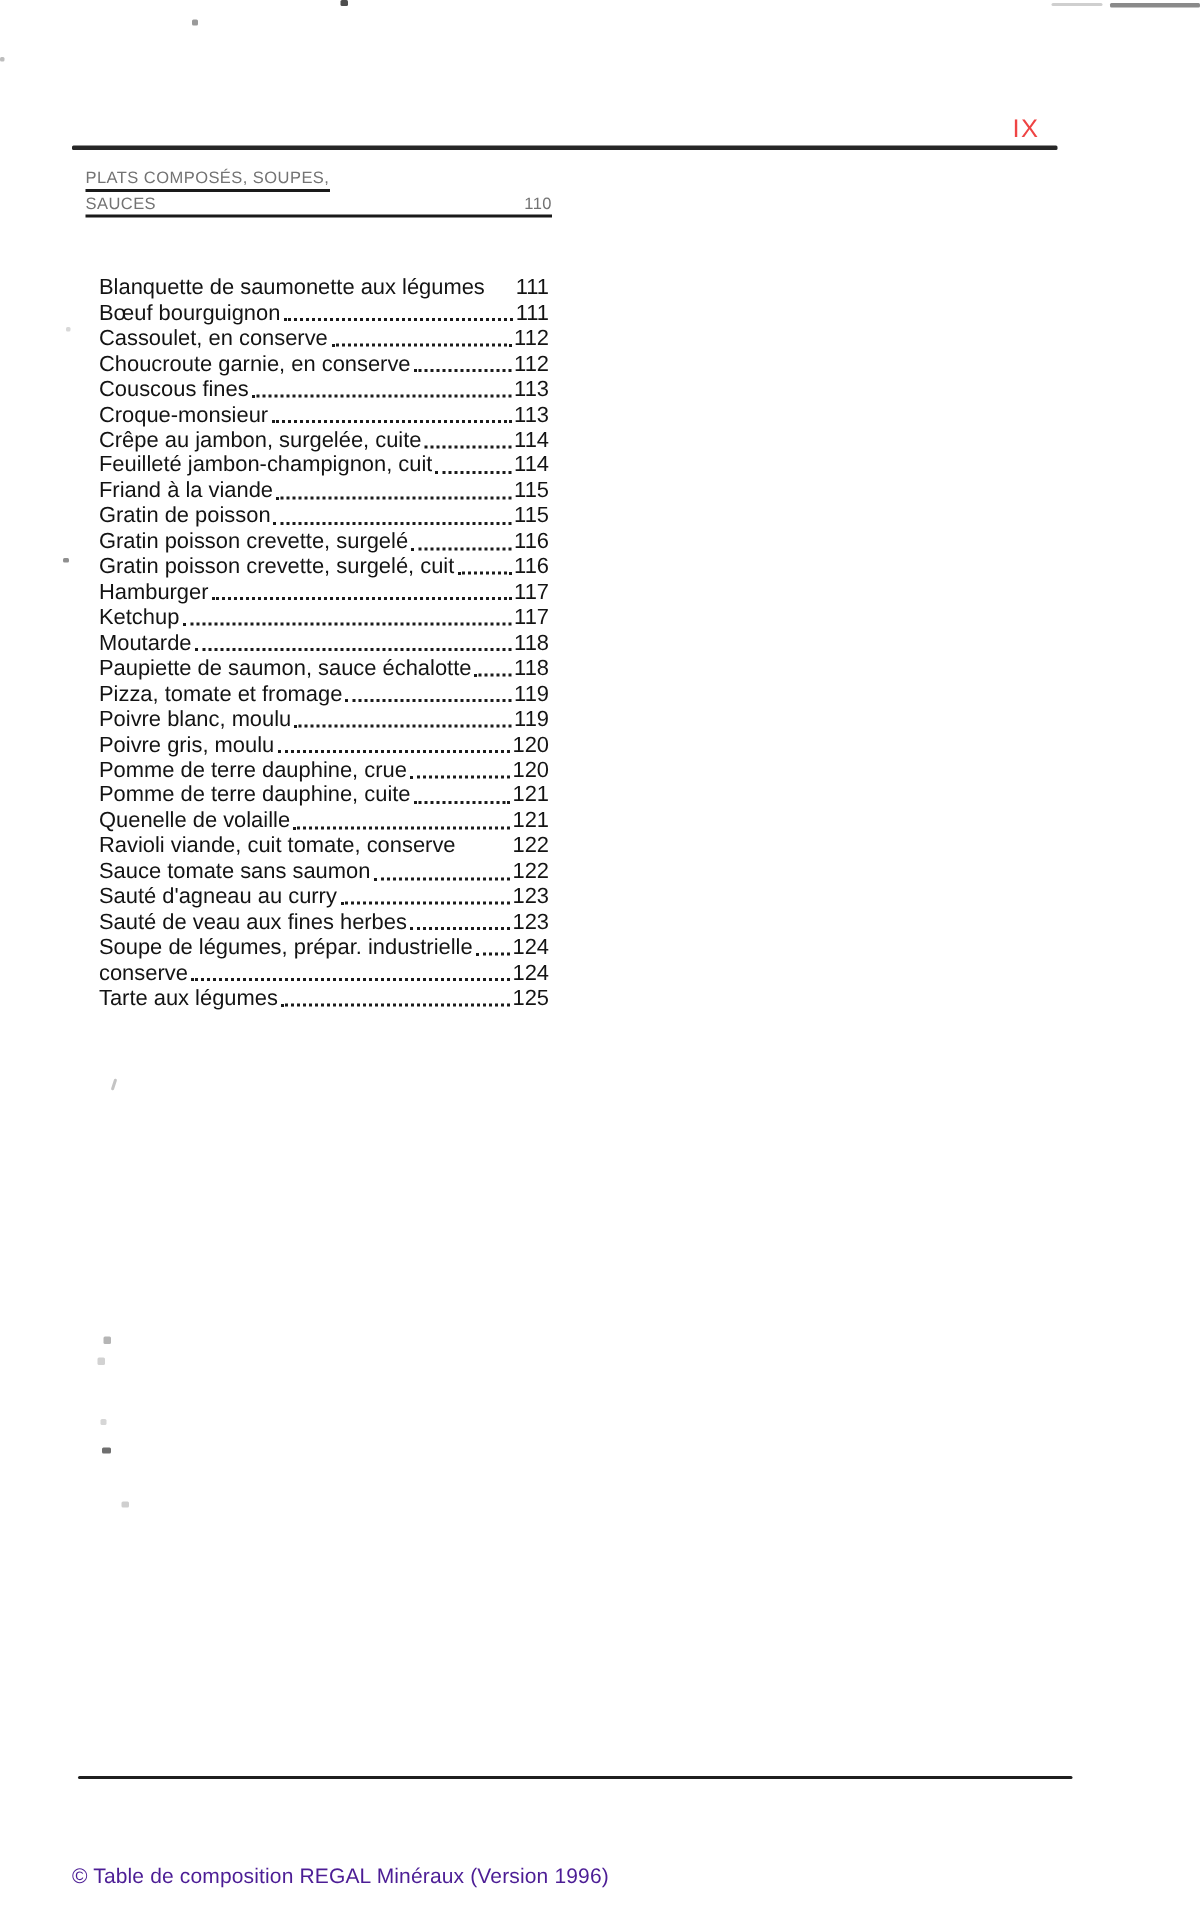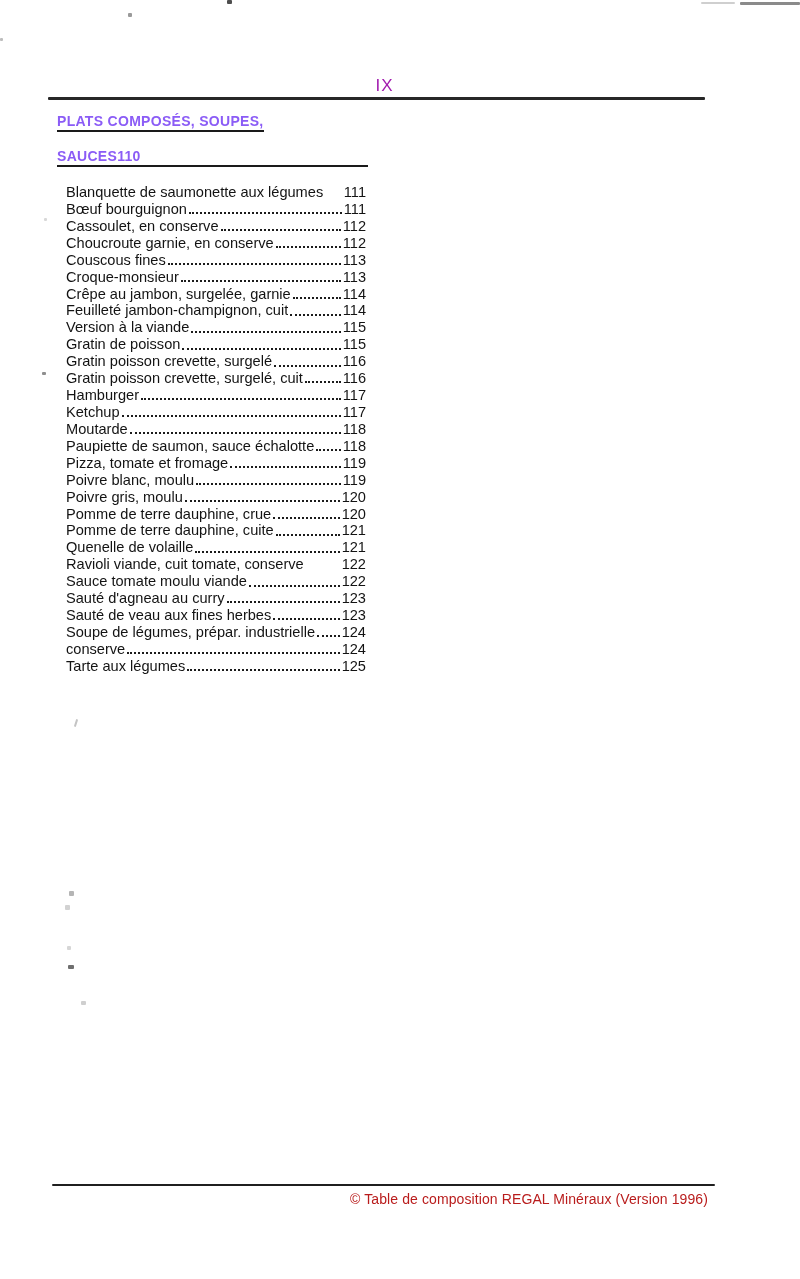--- a/index.html
+++ b/index.html
@@ -2,55 +2,55 @@
 <html><head>
 <meta charset="utf-8">
 <style>
   html,body{margin:0;padding:0;}
   body{
     width:800px;height:1279px;background:#ffffff;position:relative;
     font-family:"Liberation Sans",sans-serif;color:#151515;overflow:hidden;
   }
   
   .page-num{
-    position:absolute;left:56px;top:76px;width:657px;text-align:center;
-    font-size:17px;letter-spacing:1px;color:#a21caf;
+    position:absolute;left:36px;top:76px;width:657px;text-align:right;
+    font-size:17px;letter-spacing:1px;color:#ef4444;
   }
   .header-rule{
     position:absolute;left:48px;top:97px;width:657px;height:2.6px;
     background:#272727;border-radius:1px;
   }
   
   .section-heading{
     position:absolute;left:57px;top:113px;width:311px;
-    font-weight:bold;font-size:14px;letter-spacing:0.3px;color:#8b5cf6;
+    font-weight:normal;font-size:11px;letter-spacing:0.3px;color:#737373;
   }
   .sh-line1{display:inline-block;border-bottom:2.6px solid #1a1a1a;padding-bottom:1px;}
   .sh-line2{
-    display:flex;align-items:baseline;
-    border-bottom:2.6px solid #1a1a1a;padding-bottom:1px;margin-top:16px;
+    display:flex;justify-content:space-between;align-items:baseline;
+    border-bottom:2.6px solid #1a1a1a;padding-bottom:1px;margin-top:2px;
   }
   
   .toc{position:absolute;left:66px;top:184px;width:300px;font-size:14.6px;color:#131313;}
   .toc-row{display:flex;height:16.93px;line-height:16.93px;white-space:nowrap;}
   .toc-label{flex:0 1 auto;overflow:hidden;}
   .leader{
     flex:1 1 auto;min-width:0;height:0;align-self:flex-end;
     margin:0 2px 3.6px 2px;border-bottom:2.2px dotted #1b1b1b;
   }
   .spacer{flex:1 1 auto;min-width:0;}
   .toc-page{flex:0 0 auto;}
   
   .footer-rule{
     position:absolute;left:52px;top:1184px;width:663px;height:2.4px;
     background:#1f1f1f;border-radius:1px;
   }
   .footer-text{
-    position:absolute;left:48px;top:1191px;width:660px;text-align:right;
-    font-size:14px;color:#b91c1c;letter-spacing:0.1px;
+    position:absolute;left:48px;top:1242px;width:660px;text-align:left;
+    font-size:14px;color:#4c1d95;letter-spacing:0.1px;
   }
   
   .speck{position:absolute;border-radius:1px;}
   .sp-a{left:227px;top:0;width:5px;height:4px;background:#4e4e4e;}
   .sp-b{left:128px;top:13px;width:4px;height:4px;background:#9a9a9a;}
   .sp-c{left:740px;top:2px;width:60px;height:2.5px;background:#8a8a8a;}
   .sp-d{left:701px;top:2px;width:34px;height:2px;background:#cfcfcf;}
   .sp-e{left:0;top:38px;width:3px;height:3px;background:#bdbdbd;}
   .sp-f{left:44px;top:218px;width:3px;height:3px;background:#d8d8d8;}
   .sp-g{left:42px;top:372px;width:4px;height:3px;background:#8f8f8f;}
@@ -114,31 +114,31 @@
       <span class="toc-label">Couscous fines</span>
       <span class="leader"></span>
       <span class="toc-page">113</span>
     </div>
     <div class="toc-row">
       <span class="toc-label">Croque-monsieur</span>
       <span class="leader"></span>
       <span class="toc-page">113</span>
     </div>
     <div class="toc-row">
-      <span class="toc-label">Crêpe au jambon, surgelée, garnie</span>
+      <span class="toc-label">Crêpe au jambon, surgelée, cuite</span>
       <span class="leader"></span>
       <span class="toc-page">114</span>
     </div>
     <div class="toc-row">
       <span class="toc-label">Feuilleté jambon-champignon, cuit</span>
       <span class="leader"></span>
       <span class="toc-page">114</span>
     </div>
     <div class="toc-row">
-      <span class="toc-label">Version à la viande</span>
+      <span class="toc-label">Friand à la viande</span>
       <span class="leader"></span>
       <span class="toc-page">115</span>
     </div>
     <div class="toc-row">
       <span class="toc-label">Gratin de poisson</span>
       <span class="leader"></span>
       <span class="toc-page">115</span>
     </div>
     <div class="toc-row">
       <span class="toc-label">Gratin poisson crevette, surgelé</span>
@@ -199,21 +199,21 @@
       <span class="toc-label">Quenelle de volaille</span>
       <span class="leader"></span>
       <span class="toc-page">121</span>
     </div>
     <div class="toc-row">
       <span class="toc-label">Ravioli viande, cuit tomate, conserve</span>
       <span class="spacer"></span>
       <span class="toc-page">122</span>
     </div>
     <div class="toc-row">
-      <span class="toc-label">Sauce tomate moulu viande</span>
+      <span class="toc-label">Sauce tomate sans saumon</span>
       <span class="leader"></span>
       <span class="toc-page">122</span>
     </div>
     <div class="toc-row">
       <span class="toc-label">Sauté d'agneau au curry</span>
       <span class="leader"></span>
       <span class="toc-page">123</span>
     </div>
     <div class="toc-row">
       <span class="toc-label">Sauté de veau aux fines herbes</span>

